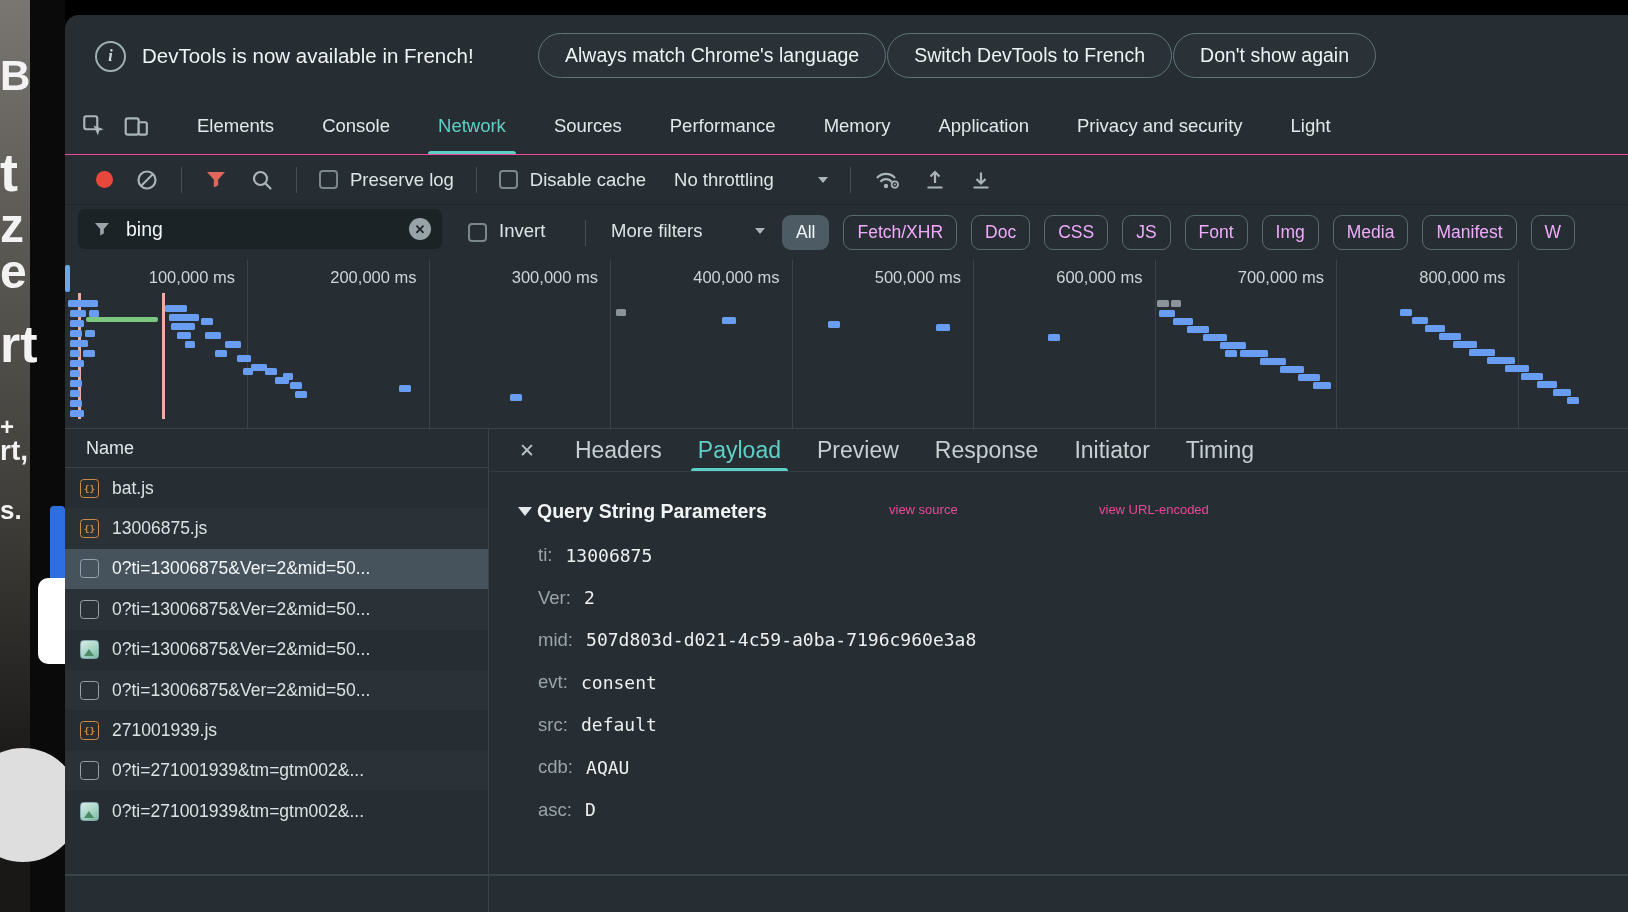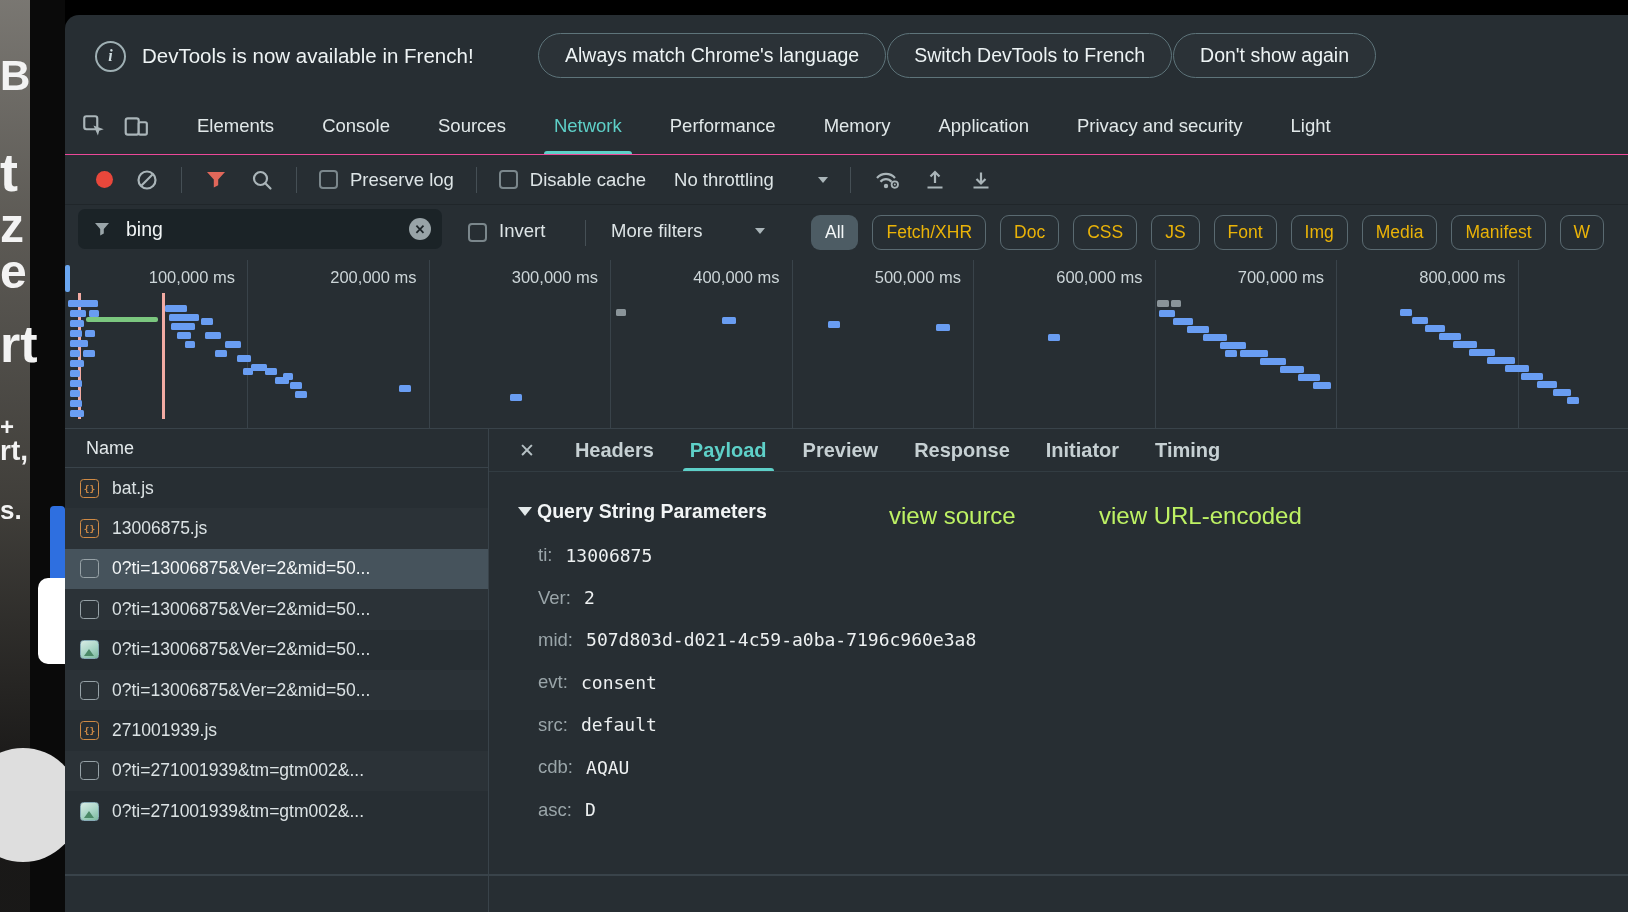--- a/index.html
+++ b/index.html
@@ -67,23 +67,23 @@
   .searchbox svg{margin-left:14px;flex:none;}
   .query{margin-left:14px;font-size:19.5px;color:#f0f4f5;flex:1;}
   .clearx{width:22px;height:22px;margin-right:11px;border-radius:50%;background:#98a3a7;color:#1b2327;
           font-size:13px;font-weight:700;display:flex;align-items:center;justify-content:center;
           flex:none;cursor:pointer;}
   .f-cb{position:absolute;left:403px;top:18px;}
   .f-invert{position:absolute;left:434px;top:15px;font-size:18.5px;}
   .f-div{position:absolute;left:520px;top:15px;width:1px;height:26px;background:#454f55;}
   .f-more{position:absolute;left:546px;top:15px;font-size:18.5px;cursor:pointer;}
   .f-caret{position:absolute;left:690px;top:23px;}
-  .chips{position:absolute;left:717px;top:10px;display:flex;gap:14px;margin-left:29px;}
+  .chips{position:absolute;left:717px;top:10px;display:flex;gap:14px;}
   .chip{height:35px;display:flex;align-items:center;padding:0 13px;border:1px solid #5a6a71;
-        border-radius:9px;font-size:17.5px;color:#eab308;white-space:nowrap;cursor:pointer;box-sizing:border-box;}
+        border-radius:9px;font-size:17.5px;color:#f0abfc;white-space:nowrap;cursor:pointer;box-sizing:border-box;}
   .chip.active{border-color:transparent;background:#4d5c64;color:#f2f6f7;}
 
   
   .overview{position:absolute;top:245px;left:0;width:100%;height:168px;}
   .ov-line{position:absolute;top:0;width:1px;height:168px;background:#39434a;}
   .ov-label{position:absolute;top:8px;width:180px;text-align:right;font-size:16.5px;color:#ccd5d8;}
   .ov-handle{position:absolute;left:0;top:5px;width:5px;height:27px;background:#6aa6f0;border-radius:2px;}
   .ov-marker{position:absolute;top:33px;width:3px;height:126px;background:var(--pink,#f2aba3);}
   .ov-green{position:absolute;height:5px;background:var(--green,#7bc77f);border-radius:2px;}
   .ov-bar{position:absolute;height:7px;background:var(--bar,#699df2);border-radius:1.5px;}
@@ -111,32 +111,32 @@
   .ic.img::after{content:"";position:absolute;bottom:2px;left:3px;width:0;height:0;
           border-left:5px solid transparent;border-right:5px solid transparent;
           border-bottom:7px solid #4c8a68;}
 
   
   .details{position:absolute;top:414px;left:424px;right:0;bottom:0;background:#272e33;}
   .dettabs{position:absolute;top:0;left:0;right:0;height:43px;display:flex;align-items:center;
            border-bottom:1px solid #323c42;box-sizing:border-box;}
   .closex{margin-left:30px;font-size:19px;color:#b6c1c5;cursor:pointer;flex:none;}
   .dettabwrap{display:flex;margin-left:22px;height:100%;}
-  .dettab{position:relative;display:flex;align-items:center;padding:0 18px;font-size:20px;
-          color:#c6d0d3;cursor:pointer;white-space:nowrap;font-weight:bold;}
+  .dettab{position:relative;display:flex;align-items:center;padding:0 18px;font-size:23px;
+          color:#c6d0d3;cursor:pointer;white-space:nowrap;}
   .dettab span{color:inherit;}
   .dettab.active span{color:var(--teal,#5ed0c8);}
   .dettab.active::after{content:"";position:absolute;left:11px;right:11px;bottom:0;height:3px;
           border-radius:3px 3px 0 0;background:var(--teal,#5ed0c8);}
   .payload{position:absolute;top:43px;left:0;right:0;bottom:0;}
   .payload-head{position:relative;height:34px;margin-top:28px;}
   .tri{position:absolute;left:29px;top:7px;width:0;height:0;border-left:7px solid transparent;
        border-right:7px solid transparent;border-top:9px solid #e3e9ea;cursor:pointer;}
   .ptitle{position:absolute;left:48px;top:0;font-size:19.5px;font-weight:700;color:#f2f5f6;cursor:pointer;}
-  .plink{position:absolute;top:2px;font-size:24px;color:#bef264;cursor:pointer;}
+  .plink{position:absolute;top:2px;font-size:13px;color:#ec4899;cursor:pointer;}
   .vs{left:400px;}
   .vu{left:610px;}
   #param-rows{position:absolute;top:62px;left:0;right:0;}
   .param{height:42.4px;display:flex;align-items:center;padding-left:49px;}
   .pkey{font-size:18.5px;color:#9aa5a9;white-space:pre;}
   .pval{font-size:18px;color:#edf0f1;font-family:"DejaVu Sans Mono",monospace;margin-left:8px;}
 
   .bottomline{position:absolute;top:859px;left:0;width:100%;height:2px;background:#39434a;}
 </style>
 </head>
@@ -186,25 +186,25 @@
           <rect x="14.5" y="8.5" width="7.5" height="11.5" rx="1.5" fill="#272e33" stroke="#aab5b9" stroke-width="2"></rect>
         </svg>
       </span>
       <div id="main-tabs" class="tabs">
           <div class="dtab">
             <span>Elements</span>
           </div>
           <div class="dtab">
             <span>Console</span>
           </div>
-          <div class="dtab">
-            <span>Sources</span>
-          </div>
           <div class="dtab active">
             <span>Network</span>
+          </div>
+          <div class="dtab">
+            <span>Sources</span>
           </div>
           <div class="dtab">
             <span>Performance</span>
           </div>
           <div class="dtab">
             <span>Memory</span>
           </div>
           <div class="dtab">
             <span>Application</span>
           </div>

